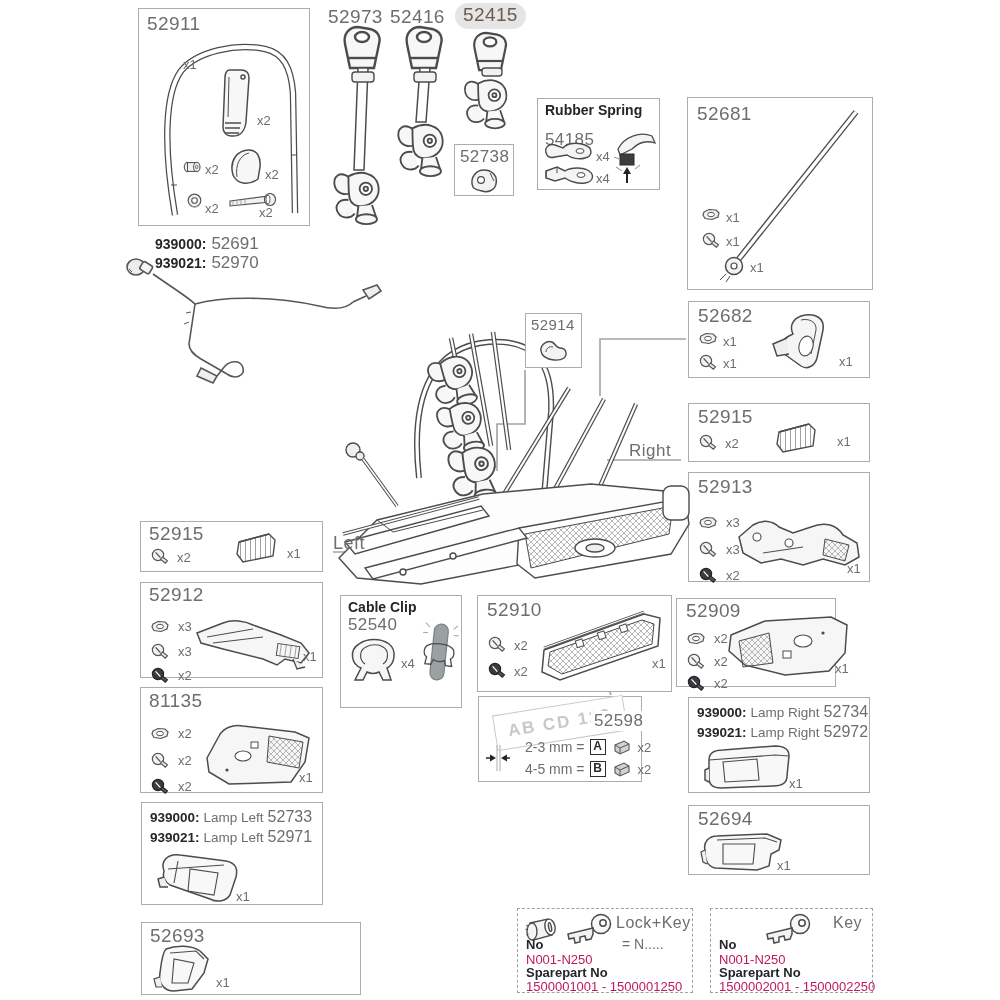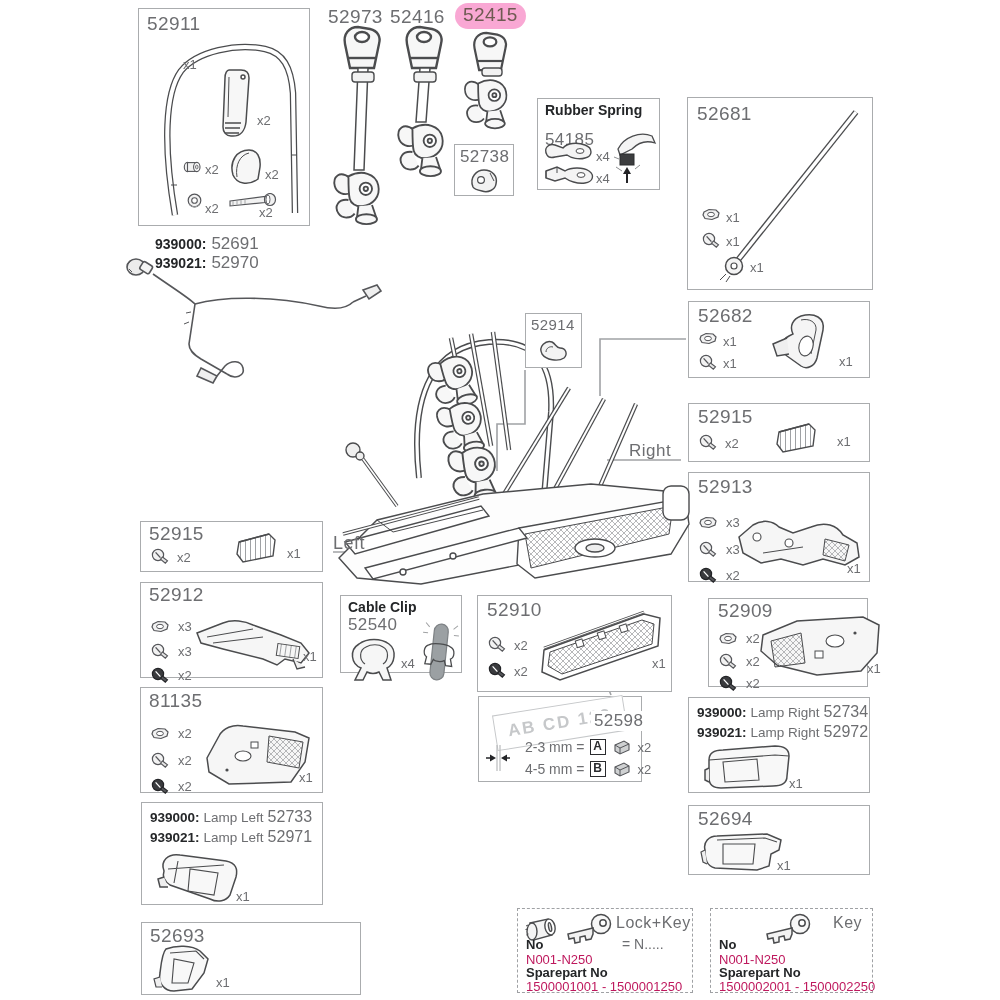--- a/index.html
+++ b/index.html
@@ -11,21 +11,21 @@
   .num{font-size:19px;color:#6d6e71;letter-spacing:.4px;white-space:nowrap;}
   .num.sm{font-size:15px;}
   .num.md{font-size:17px;}
   .qty{font-size:13px;color:#6d6e71;white-space:nowrap;}
   .bld{font-weight:bold;color:#242628;font-size:13.5px;white-space:nowrap;}
   .gtx{color:#6d6e71;font-size:13.5px;white-space:nowrap;}
   .gval{color:#6d6e71;font-size:16px;white-space:nowrap;}
   .frow{display:flex;align-items:center;gap:7px;margin-top:8px;}
   .fi{display:inline-flex;width:22px;justify-content:center;align-items:center;}
   .fi svg{display:block;}
-  .hl{background:#f9a8d4;border-radius:15px;padding:1px 8px 3px 8px;}
+  .hl{background:#e5e5e5;border-radius:15px;padding:1px 8px 3px 8px;}
   .hl .num{color:#6e5a52;}
   .ortext{font-size:17px;color:#6d6e71;letter-spacing:.5px;}
   .lockline{font-size:13px;color:#be185d;white-space:nowrap;}
   .keybox{display:inline-block;box-sizing:border-box;border:1.8px solid #2a2b2e;font-weight:bold;font-size:12px;width:16px;height:16px;line-height:13px;text-align:center;color:#2a2b2e;background:#fff;}
   .plate{position:absolute;border:1.6px solid #c6c8ca;color:#c6c8ca;font-weight:bold;font-size:17px;letter-spacing:2px;display:flex;align-items:center;justify-content:center;transform:rotate(-9deg);background:#fff;}
   svg.sketch{overflow:visible;}
 </style>
 </head>
 <body>
 
@@ -457,21 +457,21 @@
     <svg class="abs sketch" style="left:58px;top:30px" width="118" height="72" viewBox="0 0 118 72">
       <path d="M8,40 L20,18 C24,10 34,6 44,8 L96,14 L110,20 L106,44 L92,64 L30,66 L10,54 z" fill="#f6f6f6" stroke="#4b4c4e" stroke-width="1.5"></path>
       <polygon points="70,18 104,24 100,50 68,44" fill="url(#mesh)" stroke="#4b4c4e" stroke-width="1"></polygon>
       <ellipse cx="44" cy="38" rx="8" ry="5" fill="#fff" stroke="#4b4c4e" stroke-width="1.1"></ellipse>
       <rect x="52" y="24" width="7" height="6" fill="#fff" stroke="#4b4c4e" stroke-width="1"></rect>
       <circle cx="28" cy="52" r="1.6" fill="#4b4c4e"></circle>
     </svg>
     <span class="qty abs" style="left:158px;top:82px;">x1</span>
   </div>
 
-  <div class="pbox" style="left:340px;top:595px;width:122px;height:78px;">
+  <div class="pbox" style="left:340px;top:595px;width:122px;height:113px;">
     <span class="bld abs" style="left:7px;top:3px;font-size:14px;">Cable Clip</span>
     <span class="num md abs" style="left:7px;top:19px;">52540</span>
     <svg class="abs sketch" style="left:6px;top:42px" width="52" height="48" viewBox="0 0 52 48">
       <path d="M14,30 C4,26 2,12 12,6 C20,0 34,0 42,6 C50,12 48,26 40,30 L44,42 L36,42 L32,34 C28,36 24,36 20,34 L16,42 L8,42 z" fill="#f6f6f6" stroke="#4b4c4e" stroke-width="1.5"></path>
       <path d="M18,26 C12,22 12,12 19,9 C24,6 32,6 36,9 C42,12 42,22 36,26" fill="none" stroke="#4b4c4e" stroke-width="1.2"></path>
     </svg>
     <span class="qty abs" style="left:60px;top:60px;">x4</span>
     <svg class="abs sketch" style="left:78px;top:24px" width="40" height="66" viewBox="0 0 40 66">
       <g transform="rotate(6 20 33)">
         <rect x="13" y="4" width="14" height="56" rx="7" fill="#9ba0a3" stroke="#7d8184" stroke-width="1.2"></rect>
@@ -539,21 +539,21 @@
       <span class="fi">
           <svg width="20" height="16" viewBox="0 0 20 16">
             <path d="M3,6 L12,2 L17,5 L17,11 L8,15 L3,12 z" fill="#cfd1d2" stroke="#55565a" stroke-width="1.1"></path>
             <path d="M3,6 L8,9 L8,15 M8,9 L17,5" fill="none" stroke="#55565a" stroke-width="1"></path>
           </svg>
         </span>
       <span class="qty">x2</span>
     </div>
   </div>
 
-  <div class="pbox" style="left:708px;top:598px;width:160px;height:89px;">
+  <div class="pbox" style="left:676px;top:598px;width:160px;height:89px;">
     <span class="num abs" style="left:9px;top:1px;">52909</span>
     <div class="frow abs" style="left:8px;top:24px;">
         <span class="fi">
           <svg width="20" height="13" viewBox="0 0 20 13">
             <path d="M3,4 L8,1.5 L15,2 L18,5 L17,9 L11,11.5 L4,10.5 L2,7 Z" fill="#f2f2f2" stroke="#55565a" stroke-width="1.2"></path>
             <ellipse cx="10" cy="6.5" rx="3.4" ry="2.2" fill="#fff" stroke="#55565a" stroke-width="1"></ellipse>
           </svg>
         </span>
         <span class="qty">x2</span>
       </div>

